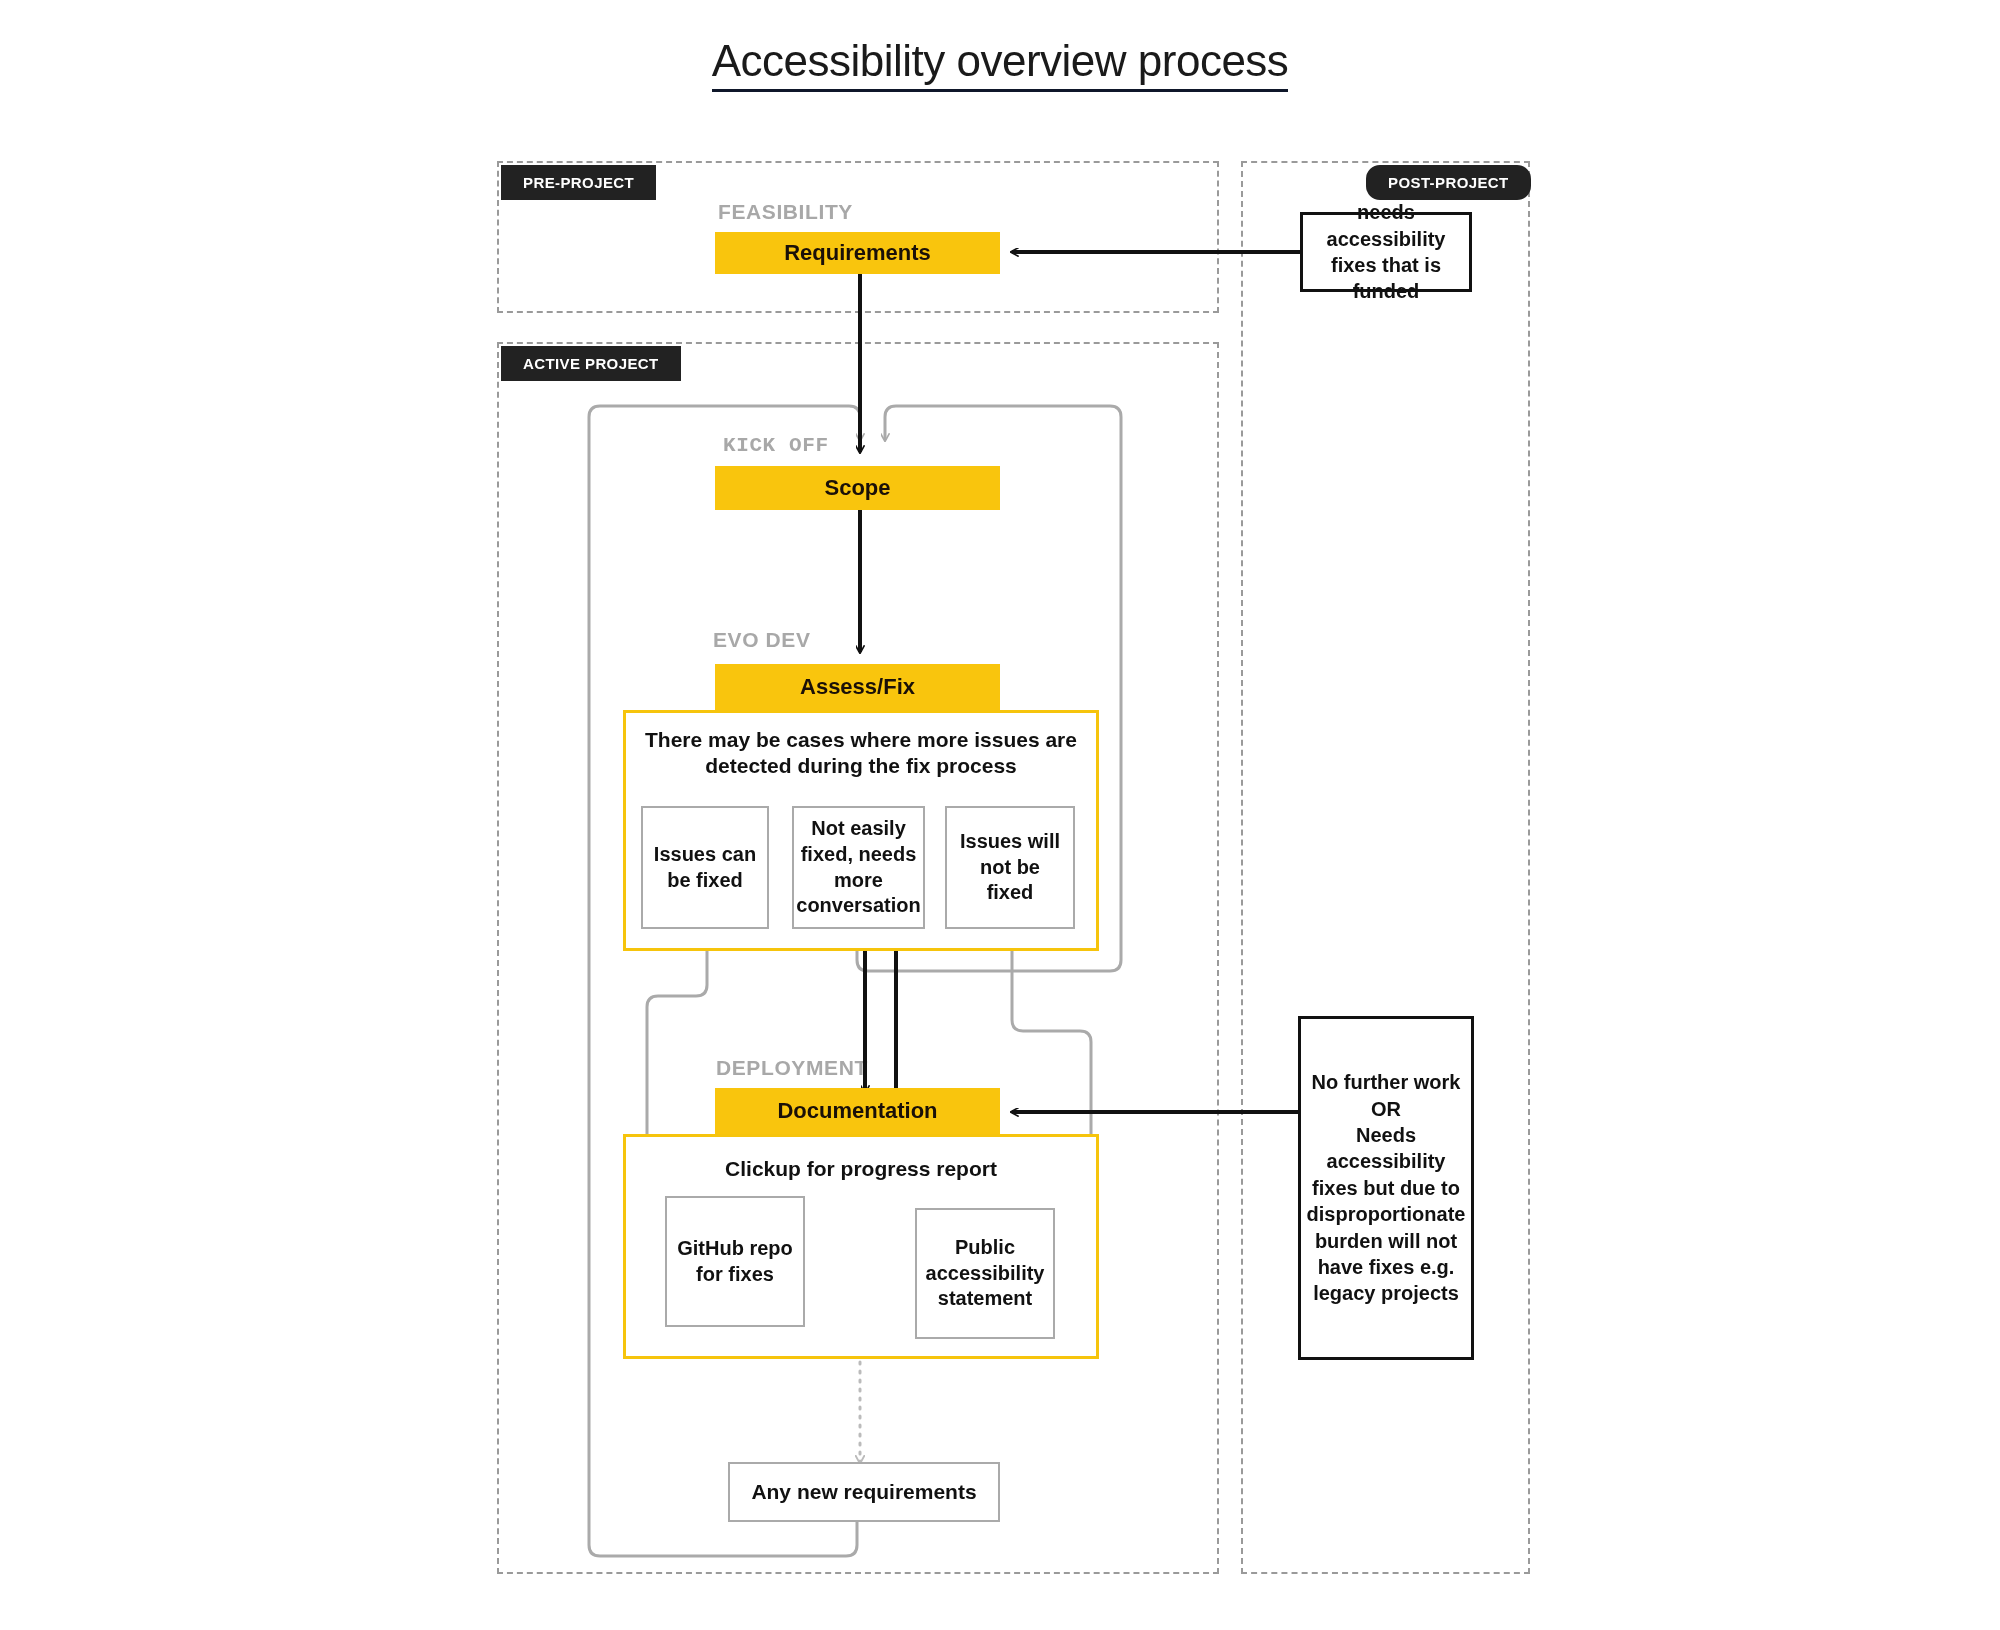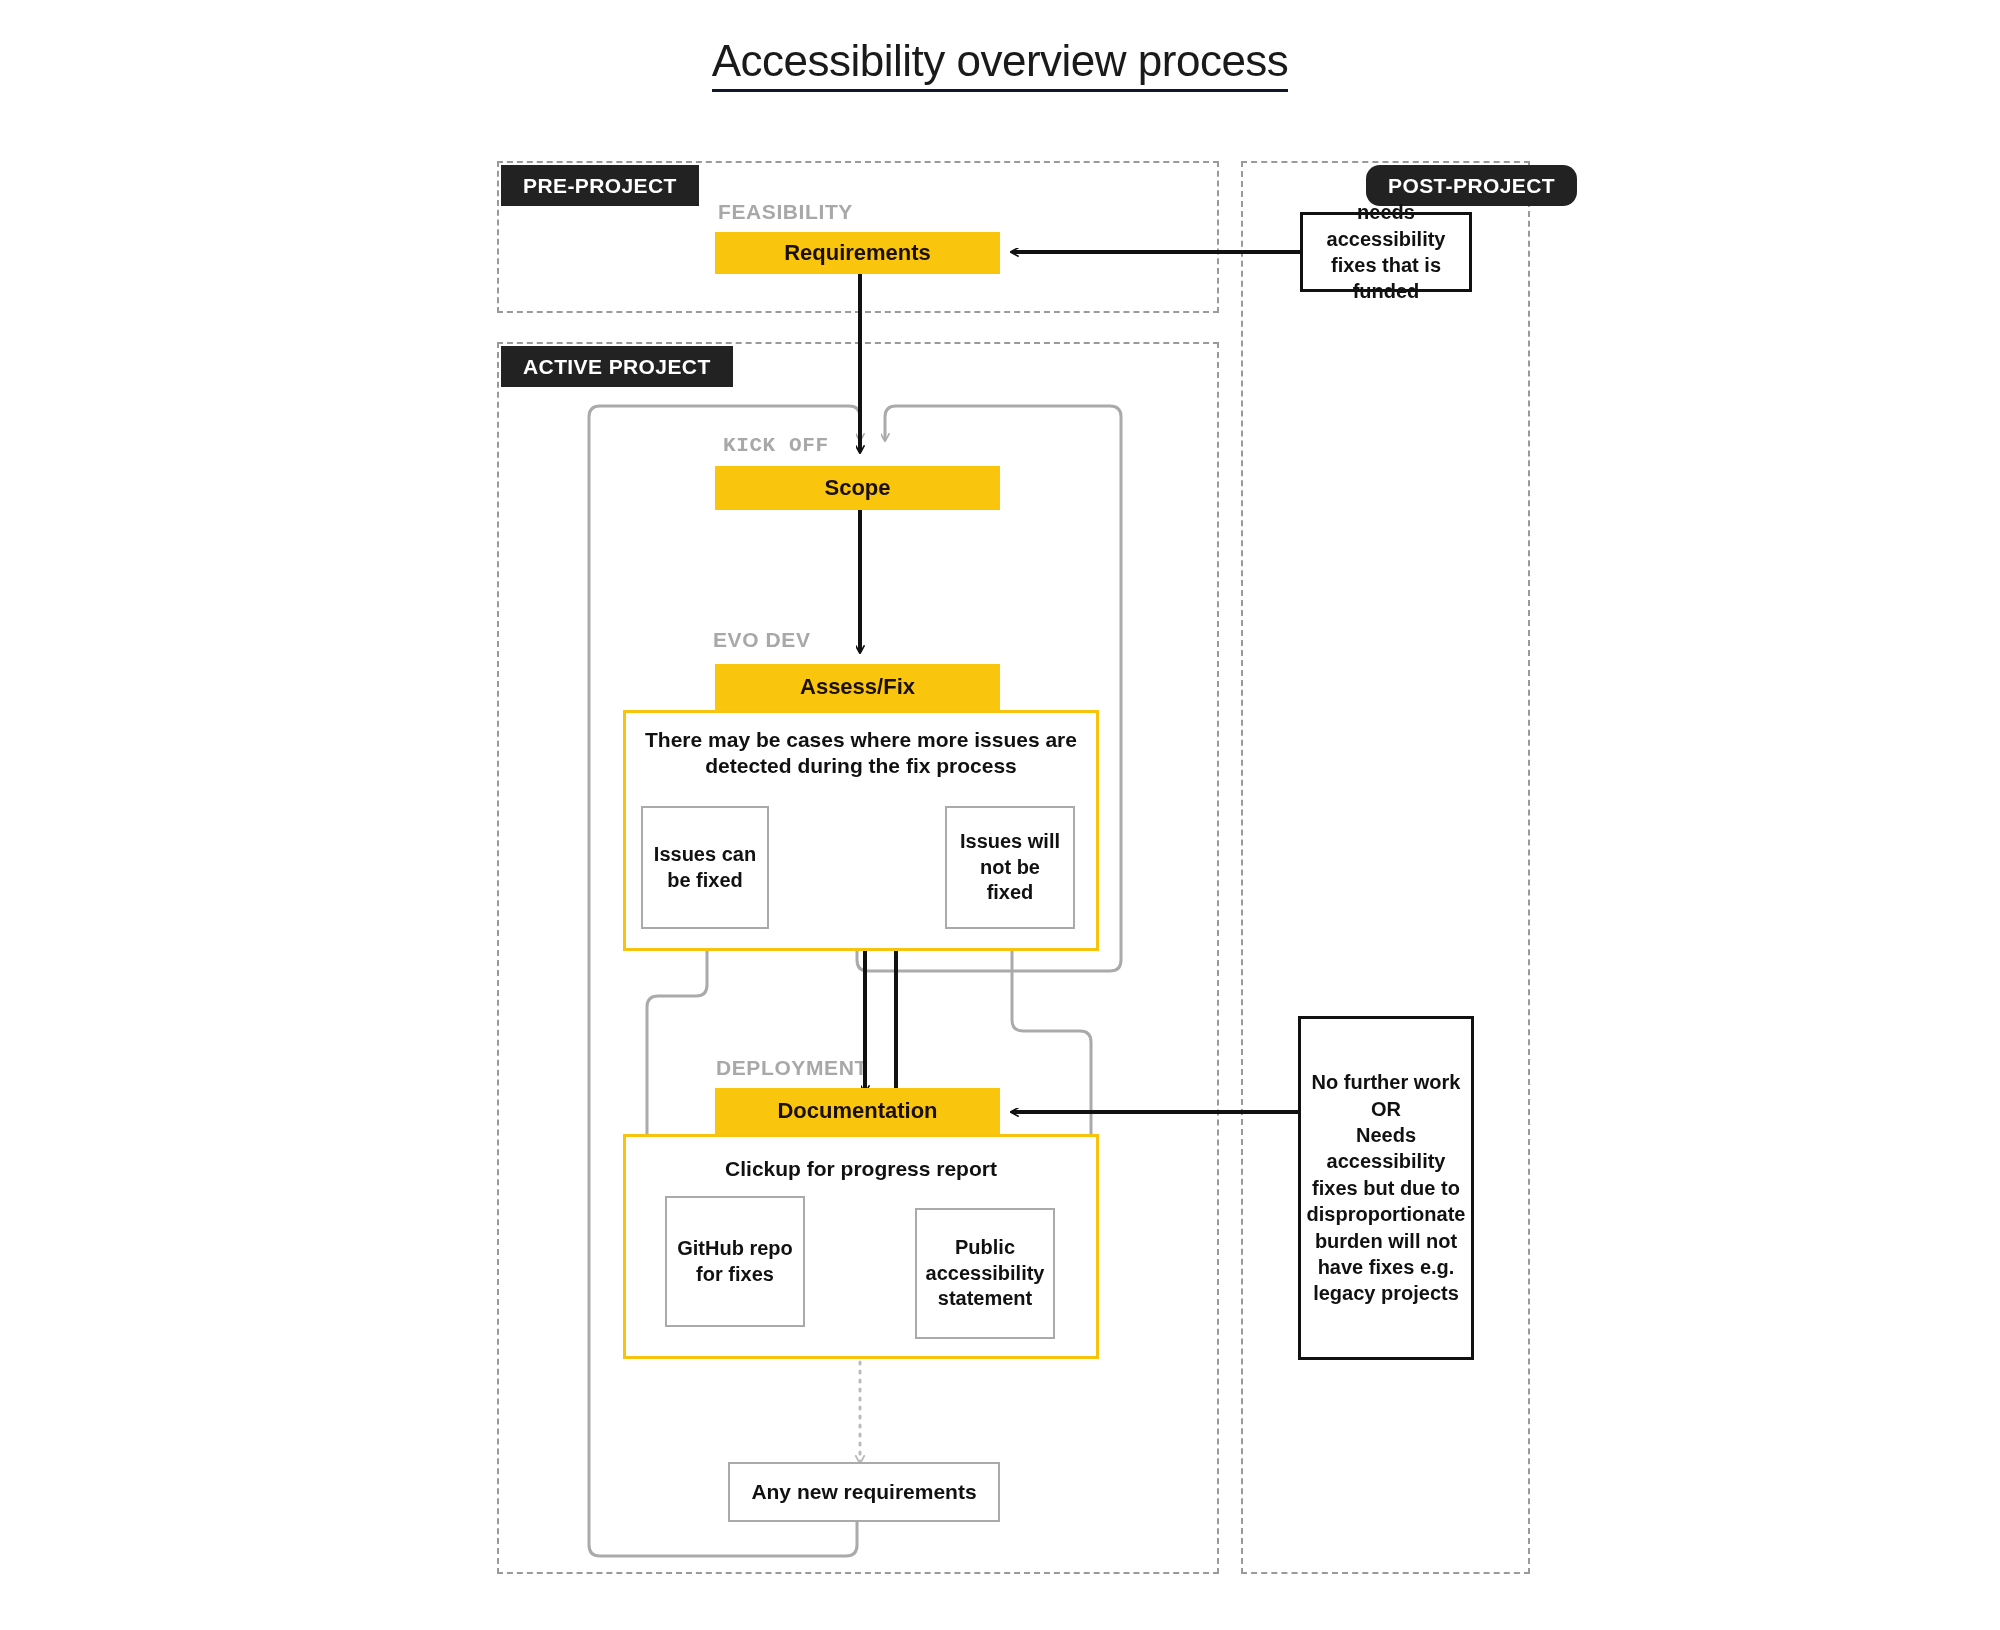--- a/index.html
+++ b/index.html
@@ -12,21 +12,21 @@
   .title{
     position:absolute;left:0;top:36px;width:2000px;text-align:center;
     font-size:44px;font-weight:400;letter-spacing:-.5px;color:#1a1a1a;
   }
   .title span{border-bottom:3px solid #0f172a;padding-bottom:4px;}
 
   
   .phase-box{position:absolute;border:2px dashed #9a9a9a;background:transparent;}
   .badge{
     position:absolute;background:#222;color:#fff;
-    font-size:21px;font-weight:700;letter-spacing:.4px;
+    font-size:15px;font-weight:700;letter-spacing:.4px;
     padding:10px 22px;white-space:nowrap;line-height:1;
   }
 
   
   .stage-label{
     position:absolute;color:#a8a8a8;font-size:21px;font-weight:700;
     letter-spacing:.6px;white-space:nowrap;
   }
 
   
@@ -141,20 +141,21 @@
   <div class="ybar" style="left:715px;top:466px;width:285px;height:44px;">Scope</div>
 
   <div class="ybar" style="left:715px;top:664px;width:285px;height:46px;">Assess/Fix</div>
 
   <div class="ybar" style="left:715px;top:1088px;width:285px;height:46px;">Documentation</div>
 
   <div class="ypanel" style="left:623px;top:710px;width:470px;height:235px;">
     <div class="ptitle" style="top:14px;">There may be cases where more issues are detected during the fix process</div>
   </div>
   <div class="gbox" style="left:641px;top:806px;width:128px;height:123px;">Issues can be fixed</div>
+  <div class="gbox" style="left:792px;top:806px;width:133px;height:123px;">Not easily fixed, needs more conversation</div>
   <div class="gbox" style="left:945px;top:806px;width:130px;height:123px;">Issues will not be fixed</div>
 
   <div class="ypanel" style="left:623px;top:1134px;width:470px;height:219px;">
     <div class="ptitle" style="top:19px;">Clickup for progress report</div>
   </div>
   <div class="gbox" style="left:665px;top:1196px;width:140px;height:131px;">GitHub repo for fixes</div>
   <div class="gbox" style="left:915px;top:1196px;width:140px;height:131px;margin-top:12px;">Public accessibility statement</div>
 
   <div class="gbox" style="left:728px;top:1462px;width:272px;height:60px;font-size:21px;">Any new requirements</div>
 

